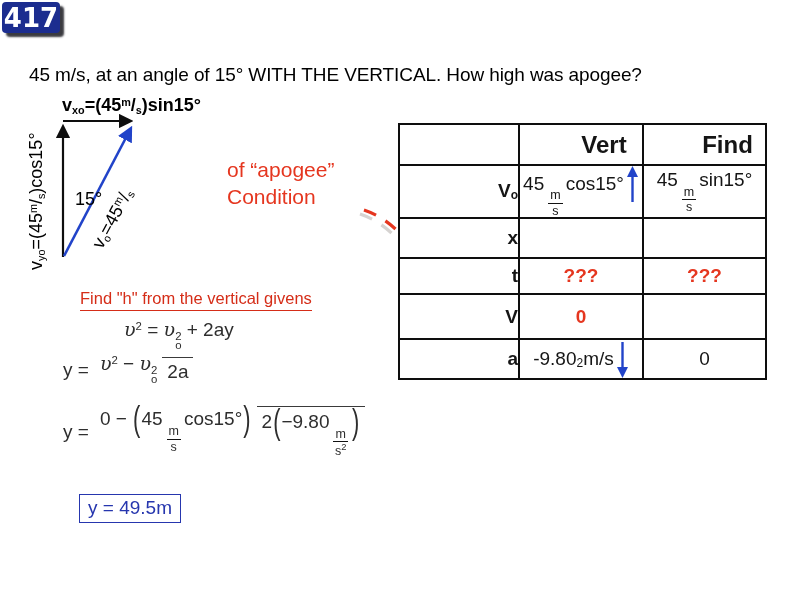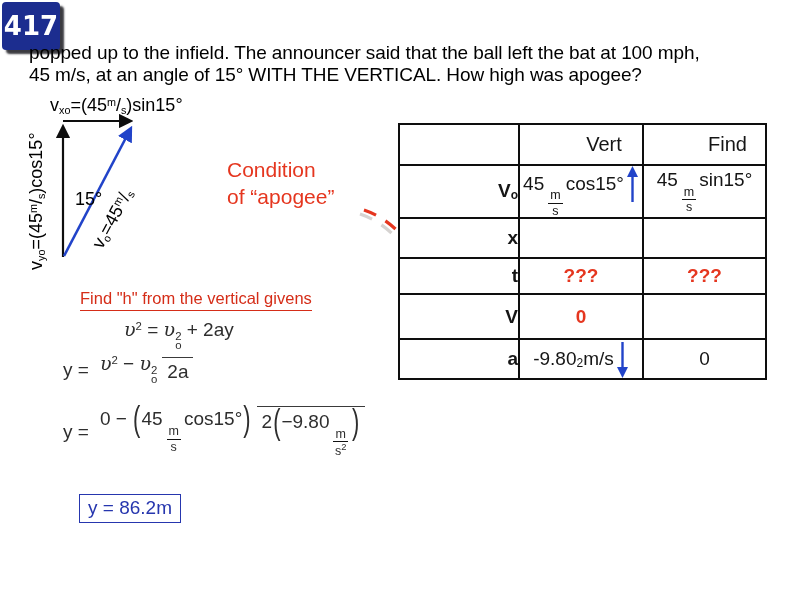--- a/index.html
+++ b/index.html
@@ -5,46 +5,46 @@
   :root{
     --badge_bg:#1c2d8f; --red:#e5361f; --heading_red:#d52d18;
     --blue:#2143c9; --result_blue:#2636ae; --ink:#151515; --eq_ink:#2e2e2e;
   }
   html,body{margin:0;padding:0;background:#fff;}
   .slide{position:relative;width:800px;height:600px;background:#ffffff;overflow:hidden;
          font-family:"Liberation Sans","DejaVu Sans",sans-serif;color:var(--ink);}
   svg.overlay{position:absolute;left:0;top:0;width:800px;height:600px;pointer-events:none;}
 
   
-  .badge{position:absolute;left:2px;top:2px;width:58px;height:48px;background:var(--badge_bg);
+  .badge{position:absolute;left:2px;top:2px;width:58px;height:31px;background:var(--badge_bg);
          border-radius:4px;box-shadow:4px 4px 2px rgba(25,25,30,.85);
          color:#fff;font-weight:bold;font-size:26px;display:flex;align-items:center;justify-content:center;
          font-family:"DejaVu Sans",sans-serif;}
 
   
   .tline{position:absolute;white-space:nowrap;font-size:19px;letter-spacing:-.1px;color:#000;}
   .t1{left:66px;top:14px;} .t2{left:29px;top:42px;} .t3{left:29px;top:64px;}
 
   
   .dlabel{position:absolute;font-size:18px;white-space:nowrap;color:#000;}
-  .vxo{left:50px;top:95px;}
+  .vxo{left:62px;top:95px;font-weight:bold;}
   .vyo{left:26px;top:270px;transform:rotate(-90deg);transform-origin:0 0;}
   .vo-label{left:88px;top:242px;transform:rotate(-61.5deg);transform-origin:0 0;}
   .angle{left:75px;top:189px;}
   .sb{font-size:.6em;vertical-align:-.25em;}
   .sp{font-size:.6em;vertical-align:.5em;}
 
   
   .cond{position:absolute;left:227px;top:156px;color:var(--red);font-size:21px;line-height:27px;}
 
   
   .ptable{position:absolute;left:398px;top:123px;border-collapse:collapse;table-layout:fixed;}
   .ptable td{border:2.4px solid #0e0e0e;background:#fff;text-align:center;vertical-align:middle;
              font-size:19px;padding:0;}
-  .ptable .hdr{font-weight:normal;font-size:20px;padding-left:46px;}
+  .ptable .hdr{font-weight:bold;font-size:24px;padding-left:46px;}
   .ptable .lbl{font-weight:bold;font-size:19px;text-align:right;}
   .redtxt{color:var(--red);font-weight:bold;}
   .zero{font-size:20px;}
   .sb2{font-size:12px;vertical-align:-.2em;}
   .frac{display:inline-flex;flex-direction:column;align-items:center;line-height:1;
         vertical-align:-.5em;margin:0 3px 0 4px;}
   .frac .top{font-size:12.5px;border-bottom:1.5px solid #111;padding:0 2px 1px;}
   .frac .bot{font-size:12.5px;padding-top:1px;}
   .cellarrow{vertical-align:middle;margin-left:2px;}
 
@@ -85,34 +85,33 @@
     </defs>
     <line x1="63" y1="257" x2="63" y2="128" stroke="#0e0e0e" stroke-width="2.2" marker-end="url(#mblack)"></line>
     <line x1="63" y1="121" x2="129" y2="121" stroke="#0e0e0e" stroke-width="2.2" marker-end="url(#mblack)"></line>
     <line x1="64" y1="256" x2="130" y2="130" stroke="#2143c9" stroke-width="2.6" marker-end="url(#mblue)"></line>
     <path d="M 364 210 C 405 224, 418 262, 448 290 C 468 308, 498 317, 530 320" fill="none" stroke="#b5aeab" stroke-width="3.2" stroke-dasharray="13 11" opacity="0.55" transform="translate(-4,4)"></path>
     <path d="M 364 210 C 405 224, 418 262, 448 290 C 468 308, 498 317, 534 320" fill="none" stroke="#e5361f" stroke-width="3.2" stroke-dasharray="13 11" marker-end="url(#mred)"></path>
   </svg>
 
   <div class="badge">417</div>
 
-  <div class="tline t2">popped up to the infield. The announcer said that the ball left the bat at 100 mph,</div>
   <div class="tline t3">45 m/s, at an angle of 15° WITH THE VERTICAL. How high was apogee?</div>
 
   <div class="dlabel vxo"><span>v</span><span class="sb">xo</span><span>=(45</span><span class="sp">m</span><span>/</span><span class="sb">s</span><span>)sin15°</span></div>
 
   <div class="dlabel vyo"><span>v</span><span class="sb">yo</span><span>=(45</span><span class="sp">m</span><span>/</span><span class="sb">s</span><span>)cos15°</span></div>
 
   <div class="dlabel vo-label"><span>v</span><span class="sb">o</span><span>=45</span><span class="sp">m</span><span>/</span><span class="sb">s</span></div>
 
   <div class="dlabel angle">15°</div>
 
   <div class="cond">
+    <div>of “apogee”</div>
     <div>Condition</div>
-    <div>of “apogee”</div>
   </div>
 
   <table class="ptable">
     <colgroup>
         <col style="width:120px">
         <col style="width:124px">
         <col style="width:123px">
       </colgroup>
     <tbody>
         <tr style="height:41px">
@@ -185,15 +184,15 @@
             <span class="top">m</span>
             <span class="bot">s</span>
           </span><span>cos15°</span><span class="bp">)</span></span>
       <span class="den"><span>2</span><span class="bp">(</span><span>−9.80</span><span class="frac">
             <span class="top">m</span>
             <span class="bot"><span>s</span><span class="sp" style="font-size:.75em">2</span></span>
           </span><span class="bp">)</span></span>
     </span>
   </div>
 
-  <div class="resultbox">y = 86.2m</div>
+  <div class="resultbox">y = 49.5m</div>
 
 </div>
 
 </body></html>

